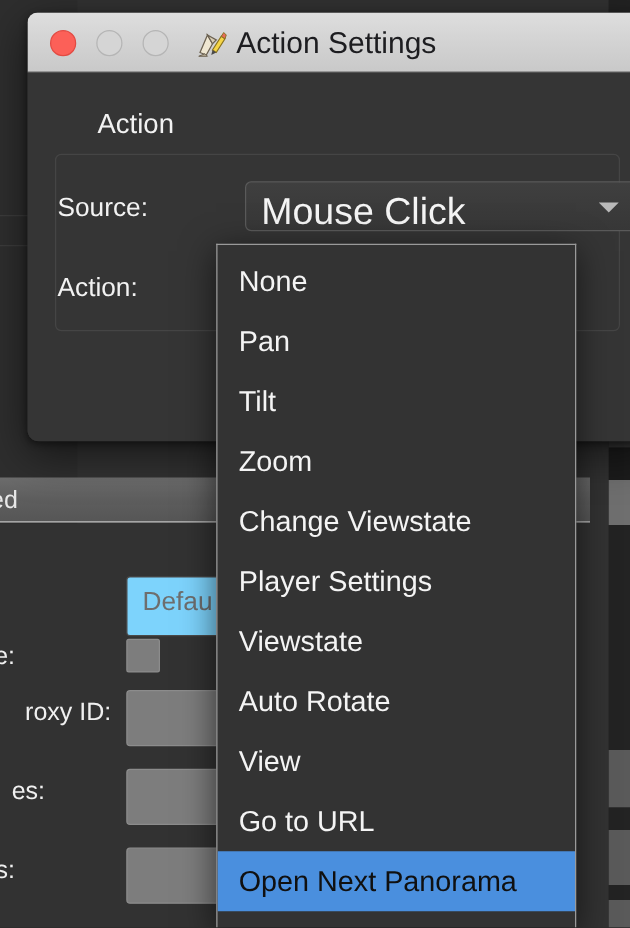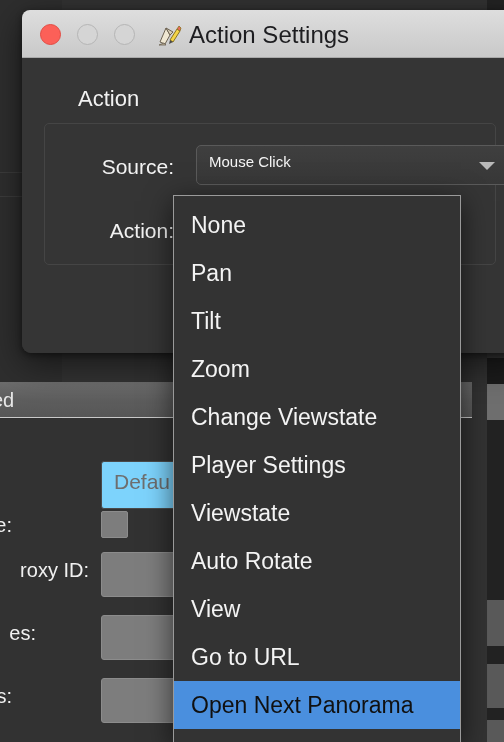--- a/index.html
+++ b/index.html
@@ -184,38 +184,38 @@
     width: 452px; height: 142px;
     border: 1px solid #454545;
     border-radius: 5px;
     box-sizing: border-box;
   }
   .field-label {
     position: absolute;
     font-size: 21px;
     color: #f2f2f2;
     white-space: nowrap;
-    text-align: right;
+    text-align: left;
   }
   .label-source { left: 24px; top: 97px; width: 128px; }
   .label-action { left: 24px; top: 161px; width: 128px; }
 
   .combo {
     position: absolute;
     left: 174px; top: 87px;
     width: 314px; height: 40px;
     background: linear-gradient(to bottom, #3f3f3f 0%, #373737 100%);
     border: 1px solid #5a5a5a;
     border-radius: 5px;
     box-sizing: border-box;
   }
   .combo-value {
     position: absolute;
     left: 12px; top: 7px;
-    font-size: 15px;
+    font-size: 30px;
     color: #f5f5f5;
     white-space: nowrap;
   }
   .combo-arrow {
     position: absolute;
     right: 14px; top: 16px;
     width: 0; height: 0;
     border-left: 8px solid transparent;
     border-right: 8px solid transparent;
     border-top: 8px solid #b9b9b9;

